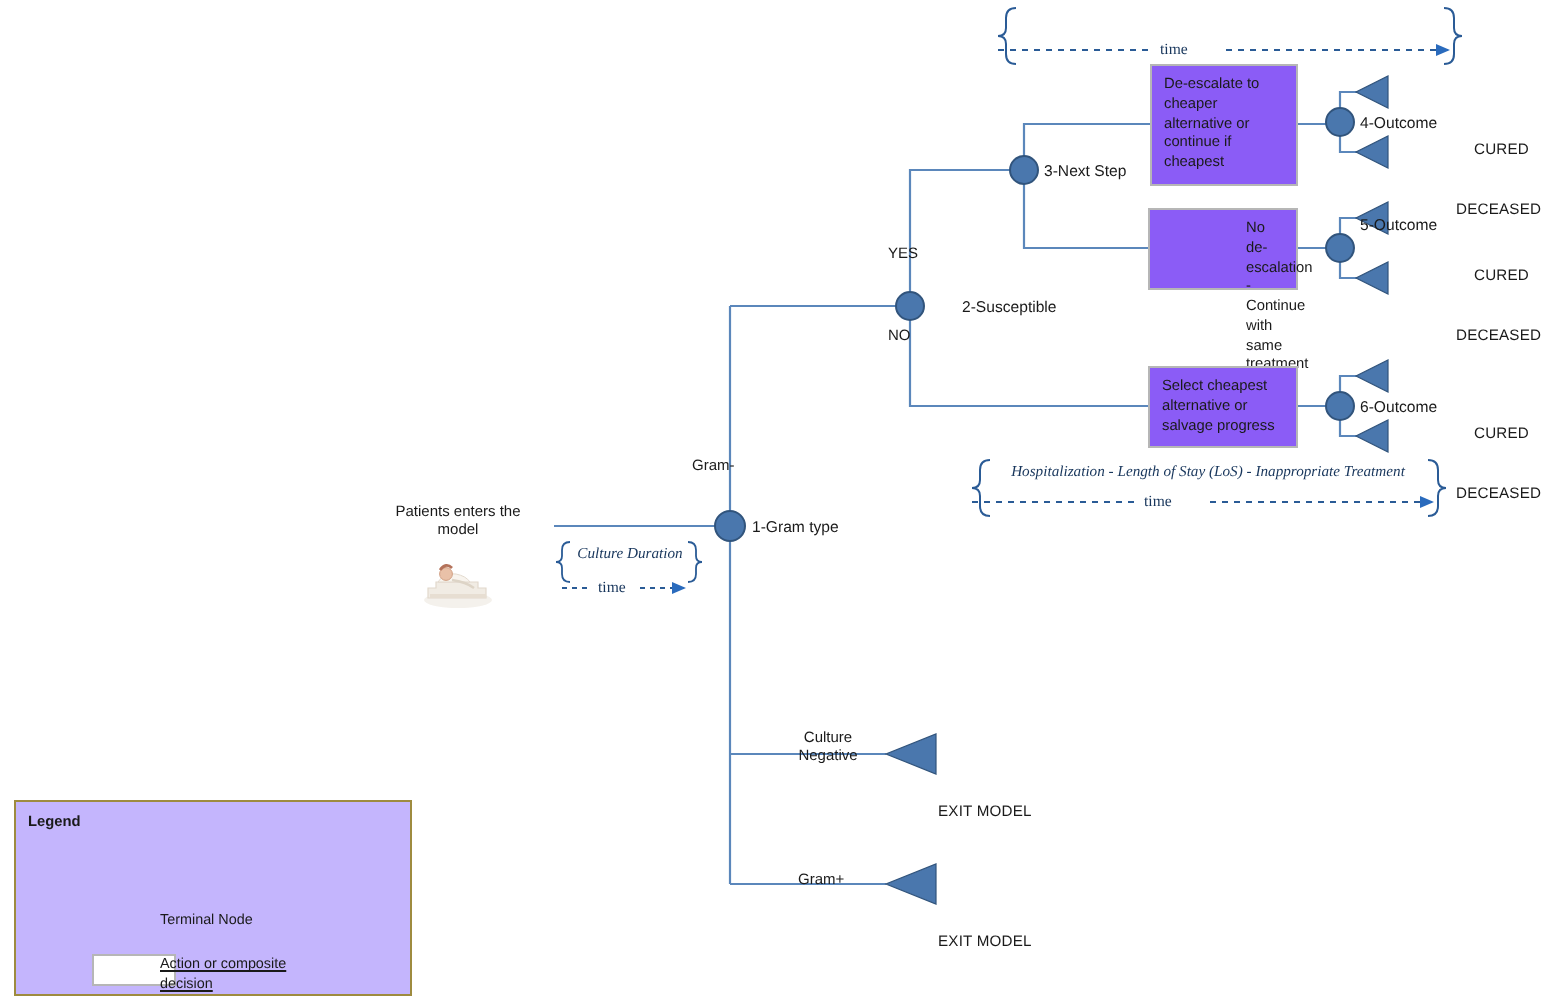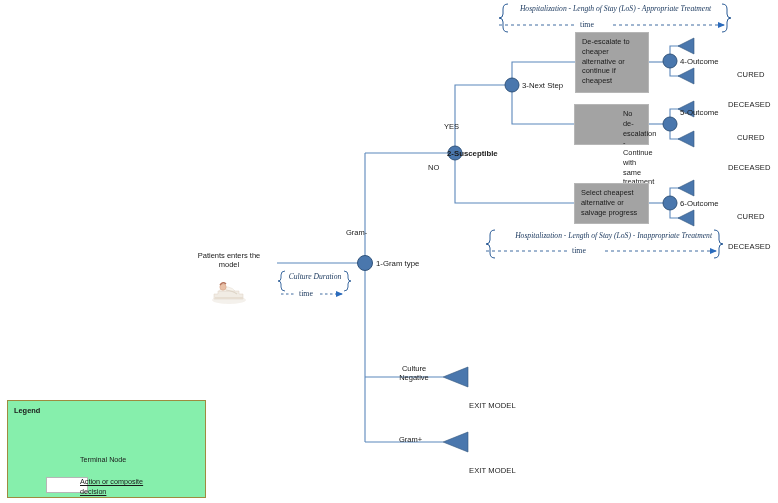--- a/index.html
+++ b/index.html
@@ -55,36 +55,36 @@
   }
   .time-text {
     position: absolute;
     font-family: "Liberation Serif", serif;
     font-size: 7.8px;
     color: #18365c;
   }
   .actionbox {
     position: absolute;
     border: 1px solid #b6b6b6;
-    background: #a3a3a3;
+    background: #8b5cf6;
     box-sizing: border-box;
     font-size: 7.4px;
     line-height: 1.32;
     color: #1a1a1a;
     padding: 4px 5px 3px 6px;
     white-space: pre-line;
   }
   #legend {
     position: absolute;
     left: 7px;
     top: 400px;
     width: 199px;
     height: 98px;
     border: 1px solid #9e8b3f;
-    background: #86efac;
+    background: #c4b5fd;
     box-sizing: border-box;
   }
   #legend .legend-title {
     position: absolute;
     left: 6px;
     top: 5px;
     font-size: 7.4px;
     font-weight: bold;
   }
   #legend .legend-text {
@@ -217,27 +217,27 @@
     <path d="M5,21 L34,21 L34,16 L30,16 L30,13 L9,13 L9,16 L5,16 z" fill="#efe9e0" stroke="#ddd2c4" stroke-width="0.6"></path>
     <path d="M10,13 q3,-5 9,-4 q5,1 7,4 z" fill="#f7f3ec" stroke="#ded3c5" stroke-width="0.5"></path>
     <circle cx="14" cy="9" r="3.2" fill="#e6b79a" stroke="#c9906f" stroke-width="0.5"></circle>
     <path d="M11,7 q3,-4 6,-1" stroke="#a85a3e" stroke-width="1.4" fill="none"></path>
     <path d="M17,12 q7,1 11,4" stroke="#d8cdbd" stroke-width="1.2" fill="none"></path>
     <rect x="6" y="19" width="28" height="2" fill="#e3d9cb"></rect>
   </svg>
 
   <div class="lbl" style="left:346px; top:228px;">Gram-</div>
   <div class="lbl" style="left:444px; top:122px;">YES</div>
-  <div class="lbl" style="left:428px; top:163px;">NO</div>
+  <div class="lbl" style="left:444px; top:163px;">NO</div>
   <div class="lbl ctr" style="left:388px; top:364px; width:52px;">Culture
 Negative</div>
   <div class="lbl" style="left:399px; top:435px;">Gram+</div>
 
   <div class="lbl node-label" style="left:376px; top:259px;">1-Gram type</div>
-  <div class="lbl node-label" style="left:447px; top:149px;font-weight:bold;">2-Susceptible</div>
+  <div class="lbl node-label" style="left:481px; top:149px;">2-Susceptible</div>
   <div class="lbl node-label" style="left:522px; top:81px;">3-Next Step</div>
   <div class="lbl node-label" style="left:680px; top:57px;">4-Outcome</div>
   <div class="lbl node-label" style="left:680px; top:108px;">5-Outcome</div>
   <div class="lbl node-label" style="left:680px; top:199px;">6-Outcome</div>
 
   <div class="actionbox" style="left:575px; top:32px; width:74px; height:61px;">De-escalate to
 cheaper
 alternative or
 continue if
 cheapest</div>
@@ -250,27 +250,26 @@
 
   <div class="lbl term-label" style="left:737px; top:42px;">CURED</div>
   <div class="lbl term-label" style="left:728px; top:72px;">DECEASED</div>
   <div class="lbl term-label" style="left:737px; top:105px;">CURED</div>
   <div class="lbl term-label" style="left:728px; top:135px;">DECEASED</div>
   <div class="lbl term-label" style="left:737px; top:184px;">CURED</div>
   <div class="lbl term-label" style="left:728px; top:214px;">DECEASED</div>
   <div class="lbl term-label" style="left:469px; top:373px;">EXIT MODEL</div>
   <div class="lbl term-label" style="left:469px; top:438px;">EXIT MODEL</div>
 
-  <div class="brace-text" style="left:508px; top:4px; width:215px;">Hospitalization -  Length of Stay (LoS) - Appropriate Treatment</div>
   <div class="time-text" style="left:580px; top:20px;">time</div>
 
   <div class="brace-text" style="left:286px; top:272px; width:58px;">Culture Duration</div>
   <div class="time-text" style="left:299px; top:289px;">time</div>
 
-  <div class="brace-text" style="left:496px; top:231px; width:216px;text-align:right;">Hospitalization -  Length of Stay (LoS) - Inappropriate Treatment</div>
+  <div class="brace-text" style="left:496px; top:231px; width:216px;">Hospitalization -  Length of Stay (LoS) - Inappropriate Treatment</div>
   <div class="time-text" style="left:572px; top:246px;">time</div>
 
   <div id="legend">
     <div class="legend-title">Legend</div>
     <div class="legend-text" style="left:72px; top:54px;">Terminal Node</div>
     <div class="lg-box" style="left:38px; top:76px;"></div>
     <div class="legend-text" style="left:72px; top:76px; width:110px;text-decoration:underline;">Action or composite
 decision</div>
   </div>
 

